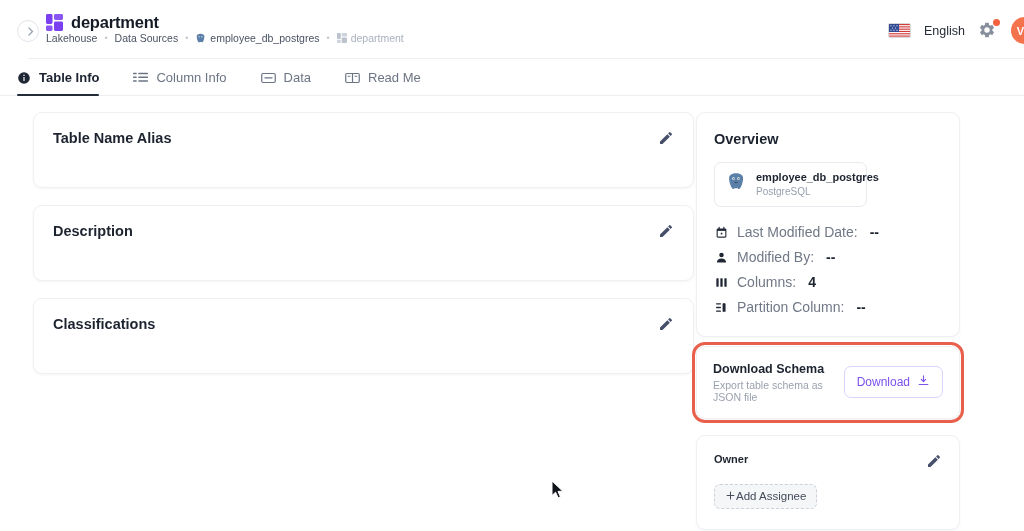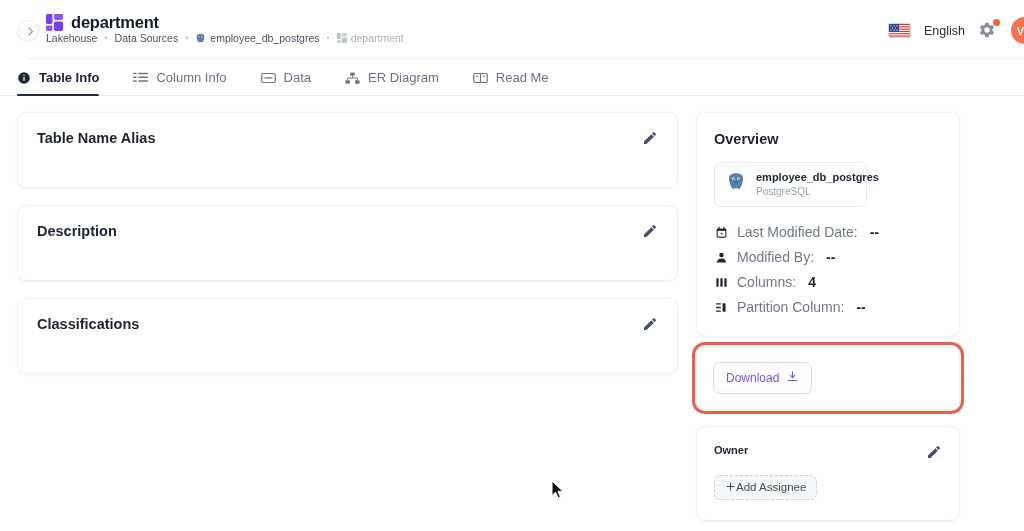--- a/index.html
+++ b/index.html
@@ -83,21 +83,21 @@
   .tab-ic { display: flex; align-items: center; }
 
   
   .content { position: absolute; top: 96px; left: 0; width: 1024px; height: 435px; }
 
   .card {
     background: #fff; border: 1px solid #eef0f3; border-radius: 9px;
     box-shadow: 0 1px 3px rgba(20,30,55,.045);
   }
 
-  .left-col { position: absolute; left: 17px; top: 16px; width: 661px; }
+  .left-col { position: absolute; left: 33px; top: 16px; width: 661px; }
   .left-card {
     height: 76px; margin-bottom: 17px;
     display: flex; align-items: flex-start; justify-content: space-between;
     padding: 17px 19px 0 19px;
   }
   .card-title { font-size: 14.5px; font-weight: bold; color: #1d2430; }
   .pencil { cursor: pointer; display:flex; }
 
   .right-col { position: absolute; left: 696px; top: 16px; width: 264px; }
 
@@ -270,31 +270,20 @@
     <div class="tab">
       <span class="tab-ic">
         <svg width="15" height="14" viewBox="0 0 20 16">
           <rect x="1" y="2" width="18" height="12" rx="2" fill="none" stroke="#6b7483" stroke-width="1.6"></rect>
           <rect x="4.5" y="7" width="11" height="1.7" rx=".6" fill="#6b7483"></rect>
         </svg>
       </span>
       <span>Data</span>
     </div>
 
-    <div class="tab">
-      <span class="tab-ic">
-        <svg width="15" height="14" viewBox="0 0 20 16">
-          <rect x="7" y="0.5" width="6" height="4.5" rx="1" fill="#6b7483"></rect>
-          <rect x="0.5" y="11" width="6" height="4.5" rx="1" fill="#6b7483"></rect>
-          <rect x="13.5" y="11" width="6" height="4.5" rx="1" fill="#6b7483"></rect>
-          <path d="M10 5.5 V8 M3.5 11 V8 H16.5 V11" fill="none" stroke="#6b7483" stroke-width="1.3"></path>
-        </svg>
-      </span>
-      <span>ER Diagram</span>
-    </div>
 
     <div class="tab">
       <span class="tab-ic">
         <svg width="15" height="14" viewBox="0 0 20 16">
           <rect x="1" y="2" width="18" height="12" rx="1.6" fill="none" stroke="#6b7483" stroke-width="1.6"></rect>
           <rect x="9.2" y="2" width="1.6" height="12" fill="#6b7483"></rect>
           <rect x="3.6" y="5" width="3.6" height="1.3" fill="#6b7483"></rect>
           <rect x="12.8" y="5" width="3.6" height="1.3" fill="#6b7483"></rect>
         </svg>
       </span>
@@ -403,20 +392,24 @@
                 <rect x="14" y="4" width="5.5" height="16" rx="1"></rect>
               </g>
             </svg>
           </span>
           <span>Partition Column:</span>
           <span class="meta-val">--</span>
         </div>
       </div>
 
       <div class="card dl-card dl-highlight">
+        <div>
+          <div class="dl-title">Download Schema</div>
+          <div class="dl-sub">Export table schema as JSON file</div>
+        </div>
         <button class="dl-btn">
           <span>Download</span>
           <span>
             <svg width="13" height="13" viewBox="0 0 24 24">
               <path d="M12 3.5v10.5M12 14l-4-4M12 14l4-4M4 19.5h16" fill="none" stroke="#7b51ef" stroke-width="2" stroke-linecap="round" stroke-linejoin="round"></path>
             </svg>
           </span>
         </button>
       </div>
 

